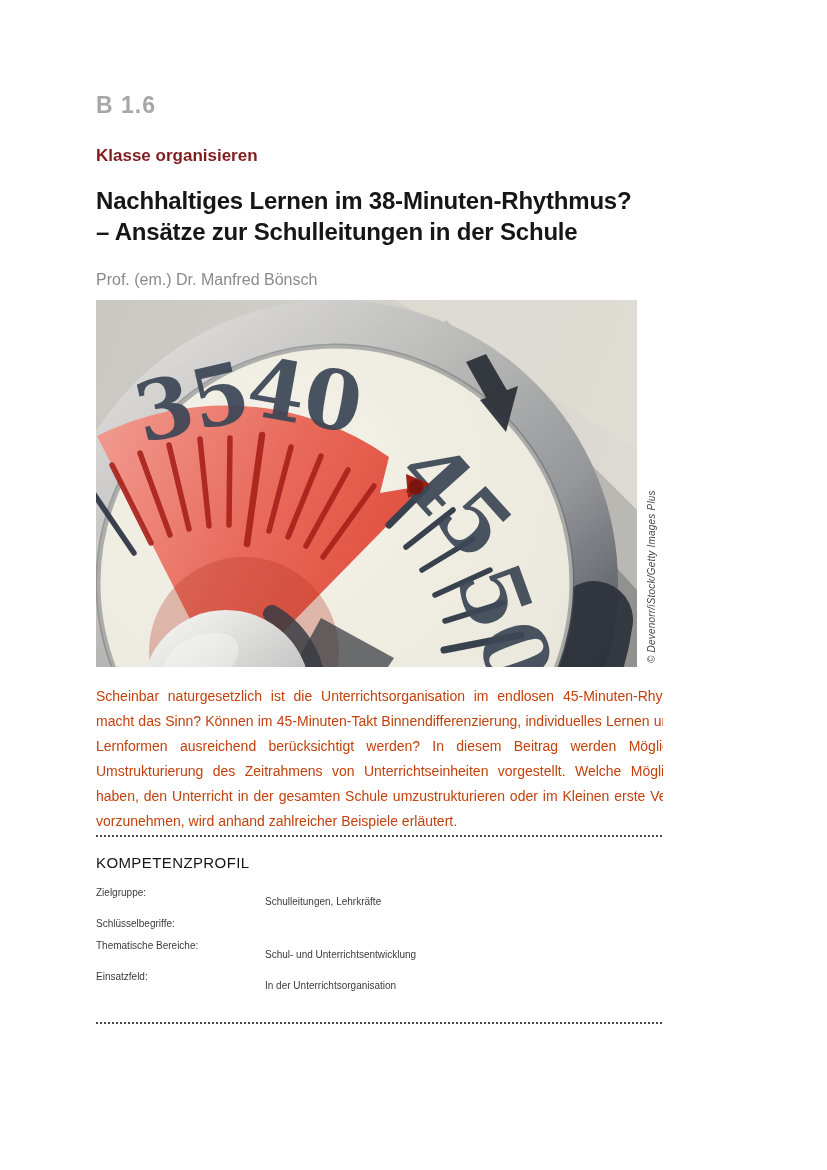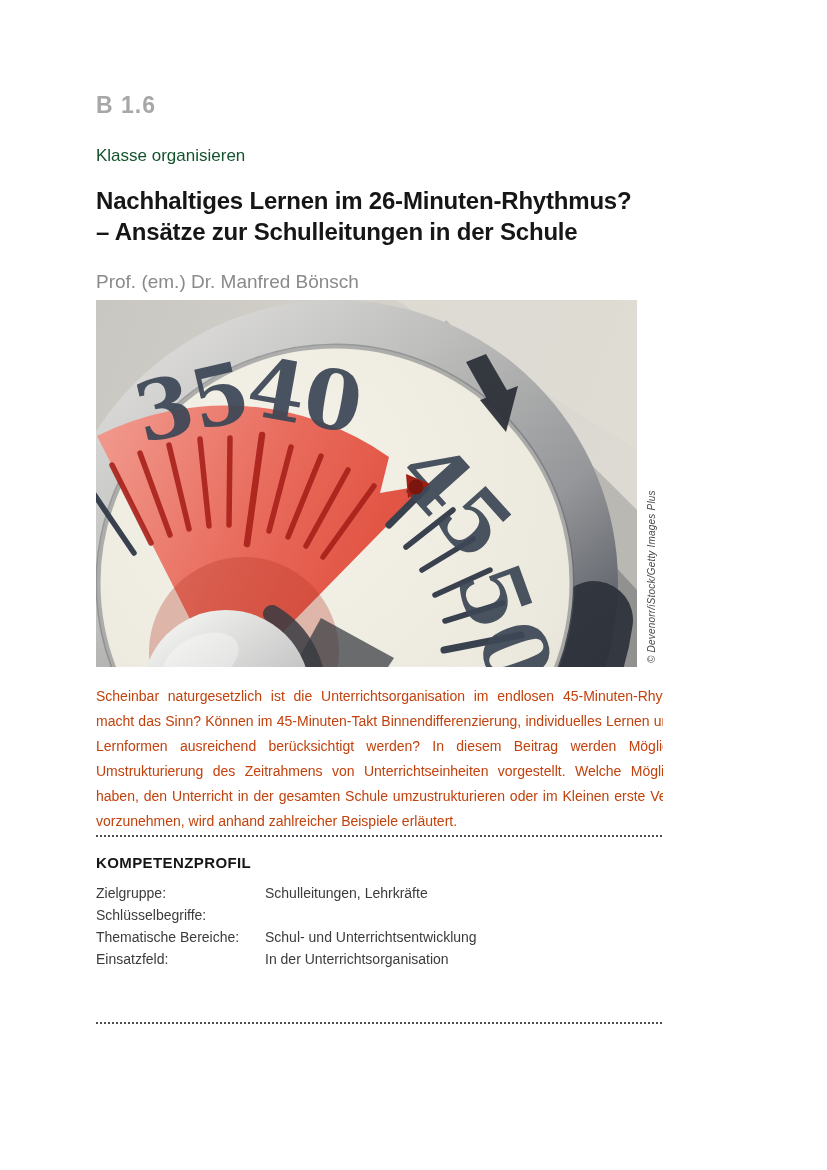--- a/index.html
+++ b/index.html
@@ -10,30 +10,30 @@
     font-family:"Liberation Sans",sans-serif;
     overflow:hidden;
     border-radius:25px;
   }
   .b-label{
     position:absolute;left:96px;top:92px;
     font-size:23px;font-weight:bold;color:#a7a7a7;letter-spacing:1px;
   }
   .category{
     position:absolute;left:96px;top:146px;
-    font-size:17px;font-weight:normal;color:#14532d;
+    font-size:17px;font-weight:bold;color:#7f1d1d;
   }
   .title{
     position:absolute;left:96px;top:185px;width:640px;
     font-size:24px;font-weight:bold;color:#161616;line-height:31px;
     letter-spacing:-0.2px;
   }
   .author{
     position:absolute;left:96px;top:271px;
-    font-size:19px;color:#8a8a8a;
+    font-size:16px;color:#8a8a8a;
   }
   .figure{
     position:absolute;left:96px;top:300px;width:541px;height:367px;
   }
   .figure svg{display:block;width:541px;height:367px;}
   .credit{
     position:absolute;left:646px;top:663px;
     transform:rotate(-90deg);transform-origin:0 0;
     font-size:10px;font-style:italic;color:#4a4a4a;
     white-space:nowrap;letter-spacing:0.2px;
@@ -44,45 +44,45 @@
     text-align:justify;
   }
   .dotted{
     position:absolute;left:96px;width:650px;height:0;
     border-top:2px dotted #4d4d4d;
   }
   .dotted-1{top:835px;}
   .dotted-2{top:1022px;}
   .kp-heading{
     position:absolute;left:96px;top:854px;
-    font-size:15px;font-weight:bold;color:#161616;letter-spacing:0.4px;
+    font-size:15px;font-weight:normal;color:#161616;letter-spacing:0.4px;
   }
   .kp-table{
     position:absolute;left:96px;top:882px;width:650px;
-    font-size:14px;line-height:22px;color:#3b3b3b;
+    font-size:10px;line-height:22px;color:#3b3b3b;
   }
   .kp-row{display:flex;align-items:flex-start;}
   .kp-label{width:169px;flex:0 0 169px;}
-  .kp-value{width:455px;flex:0 0 455px;}
+  .kp-value{width:455px;flex:0 0 455px;margin-top:9px;}
   .timer-num{
     font-family:"DejaVu Serif",serif;font-weight:bold;
     fill:#3d4756;opacity:0.93;
   }
 </style>
 </head>
 <body>
 
 <div class="page">
 
   <div class="b-label">B 1.6</div>
 
   <div class="category">Klasse organisieren</div>
 
   <div class="title">
-    <div>Nachhaltiges Lernen im 26-Minuten-Rhythmus?</div>
+    <div>Nachhaltiges Lernen im 38-Minuten-Rhythmus?</div>
     <div>– Ansätze zur Schulleitungen in der Schule</div>
   </div>
 
   <div class="author">Prof. (em.) Dr. Manfred Bönsch</div>
 
   <div class="figure">
     <svg viewBox="0 0 541 367">
       <defs>
         <clipPath id="imgClip">
             <rect x="0" y="0" width="541" height="367"></rect>

